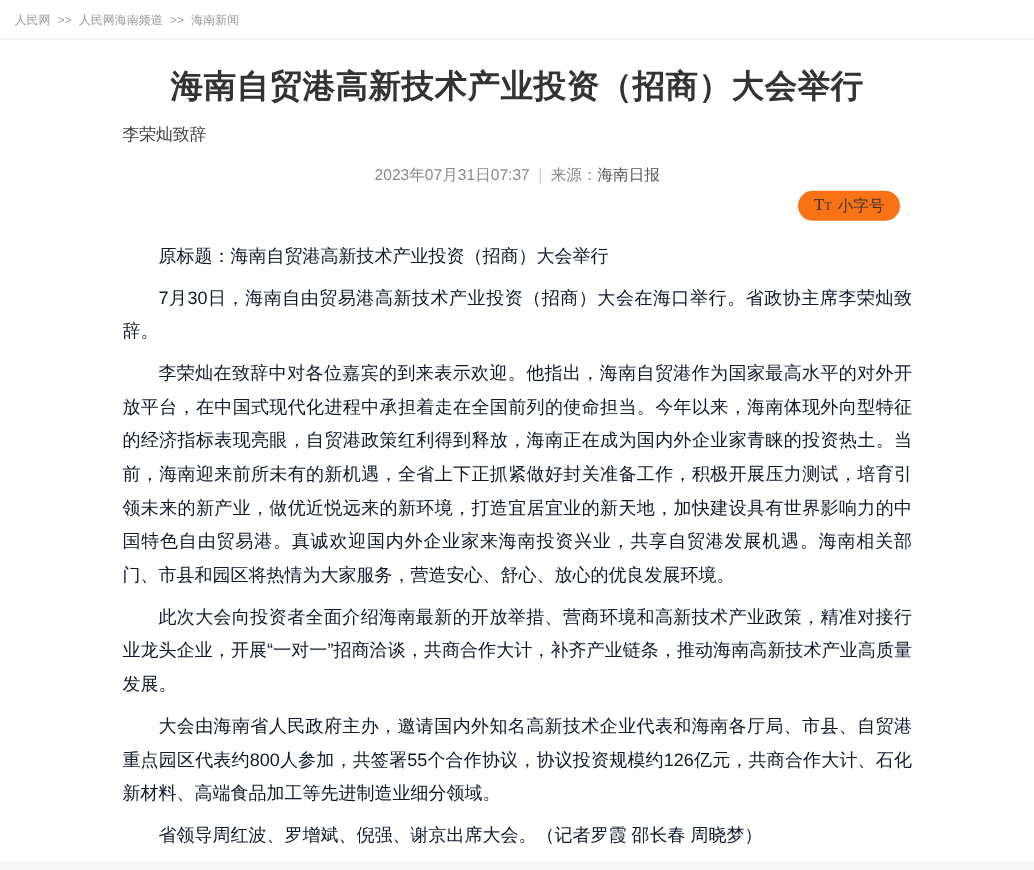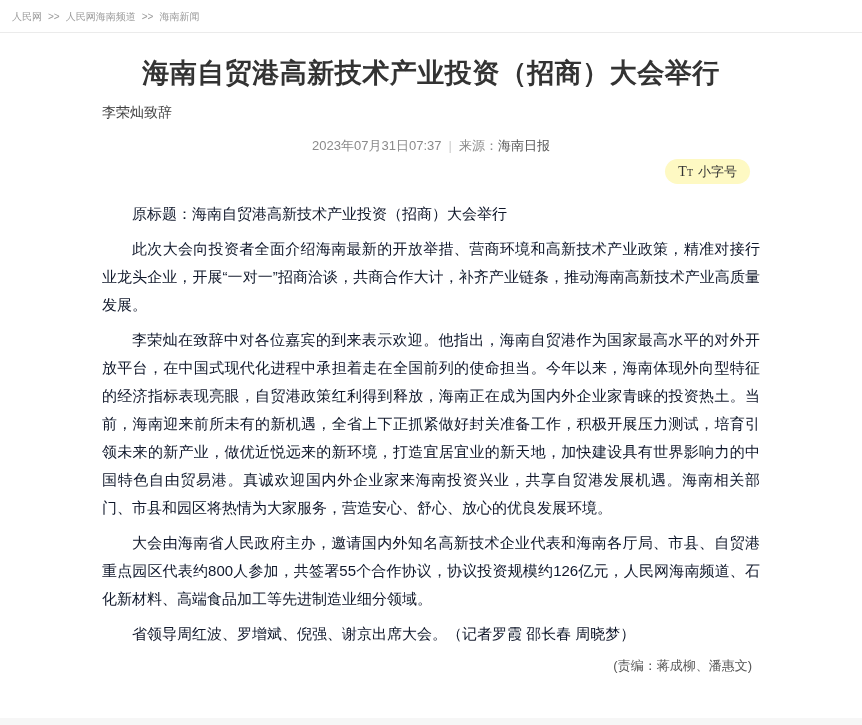--- a/index.html
+++ b/index.html
@@ -61,21 +61,21 @@
   .toolbar-row {
     margin-top: 5px;
     height: 26px;
     display: flex;
     justify-content: flex-end;
     padding-right: 10px;
   }
   .font-size-btn {
     display: inline-flex;
     align-items: center;
-    background: #fef9c3;
+    background: #f97316;
     border: none;
     border-radius: 13px;
     height: 25px;
     padding: 0 13px;
     font-size: 13px;
     color: #333333;
     cursor: pointer;
     font-family: inherit;
   }
   .tt-icon { font-family: "Liberation Serif", "DejaVu Serif", serif; color: #333; margin-right: 5px; }
@@ -127,23 +127,24 @@
 
   <div class="toolbar-row">
     <button class="font-size-btn">
       <span class="tt-icon"><span class="t-big">T</span><span class="t-small">T</span></span>
       <span>小字号</span>
     </button>
   </div>
 
   <div class="article-body">
     <p>原标题：海南自贸港高新技术产业投资（招商）大会举行</p>
+    <p>7月30日，海南自由贸易港高新技术产业投资（招商）大会在海口举行。省政协主席李荣灿致辞。</p>
+    <p>李荣灿在致辞中对各位嘉宾的到来表示欢迎。他指出，海南自贸港作为国家最高水平的对外开放平台，在中国式现代化进程中承担着走在全国前列的使命担当。今年以来，海南体现外向型特征的经济指标表现亮眼，自贸港政策红利得到释放，海南正在成为国内外企业家青睐的投资热土。当前，海南迎来前所未有的新机遇，全省上下正抓紧做好封关准备工作，积极开展压力测试，培育引领未来的新产业，做优近悦远来的新环境，打造宜居宜业的新天地，加快建设具有世界影响力的中国特色自由贸易港。真诚欢迎国内外企业家来海南投资兴业，共享自贸港发展机遇。海南相关部门、市县和园区将热情为大家服务，营造安心、舒心、放心的优良发展环境。</p>
     <p>此次大会向投资者全面介绍海南最新的开放举措、营商环境和高新技术产业政策，精准对接行业龙头企业，开展“一对一”招商洽谈，共商合作大计，补齐产业链条，推动海南高新技术产业高质量发展。</p>
-    <p>李荣灿在致辞中对各位嘉宾的到来表示欢迎。他指出，海南自贸港作为国家最高水平的对外开放平台，在中国式现代化进程中承担着走在全国前列的使命担当。今年以来，海南体现外向型特征的经济指标表现亮眼，自贸港政策红利得到释放，海南正在成为国内外企业家青睐的投资热土。当前，海南迎来前所未有的新机遇，全省上下正抓紧做好封关准备工作，积极开展压力测试，培育引领未来的新产业，做优近悦远来的新环境，打造宜居宜业的新天地，加快建设具有世界影响力的中国特色自由贸易港。真诚欢迎国内外企业家来海南投资兴业，共享自贸港发展机遇。海南相关部门、市县和园区将热情为大家服务，营造安心、舒心、放心的优良发展环境。</p>
-    <p>大会由海南省人民政府主办，邀请国内外知名高新技术企业代表和海南各厅局、市县、自贸港重点园区代表约800人参加，共签署55个合作协议，协议投资规模约126亿元，人民网海南频道、石化新材料、高端食品加工等先进制造业细分领域。</p>
+    <p>大会由海南省人民政府主办，邀请国内外知名高新技术企业代表和海南各厅局、市县、自贸港重点园区代表约800人参加，共签署55个合作协议，协议投资规模约126亿元，共商合作大计、石化新材料、高端食品加工等先进制造业细分领域。</p>
     <p>省领导周红波、罗增斌、倪强、谢京出席大会。（记者罗霞 邵长春 周晓梦）</p>
   </div>
 
   <div class="editors">(责编：蒋成柳、潘惠文)</div>
 
 </div>
 
 <div class="footer-strip"></div>
 
 </body></html>

